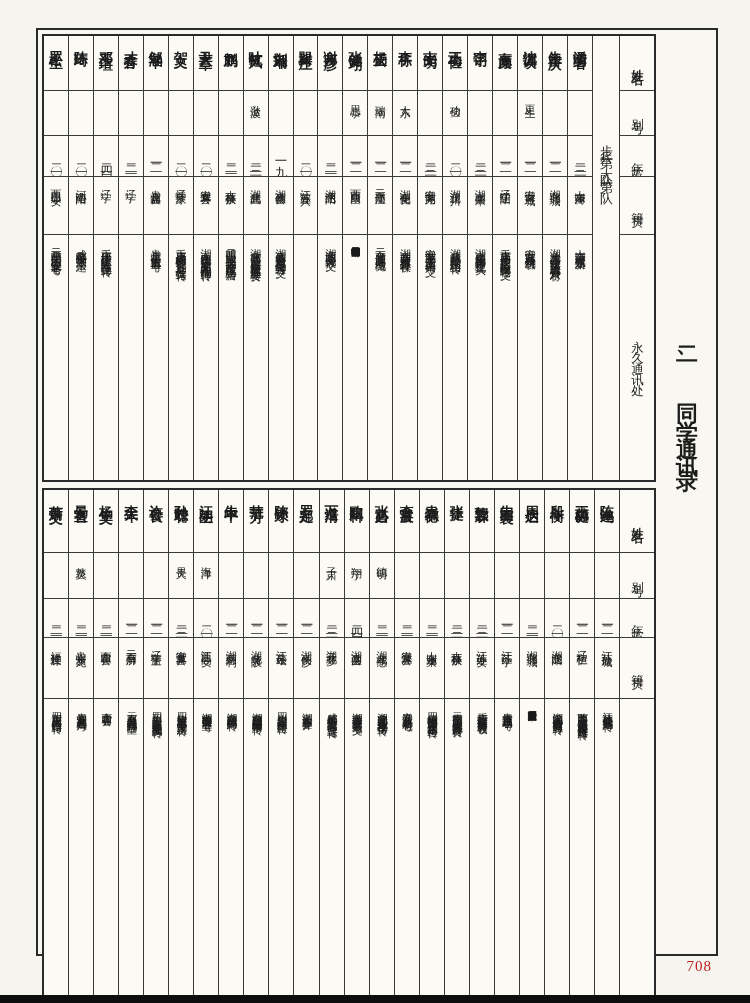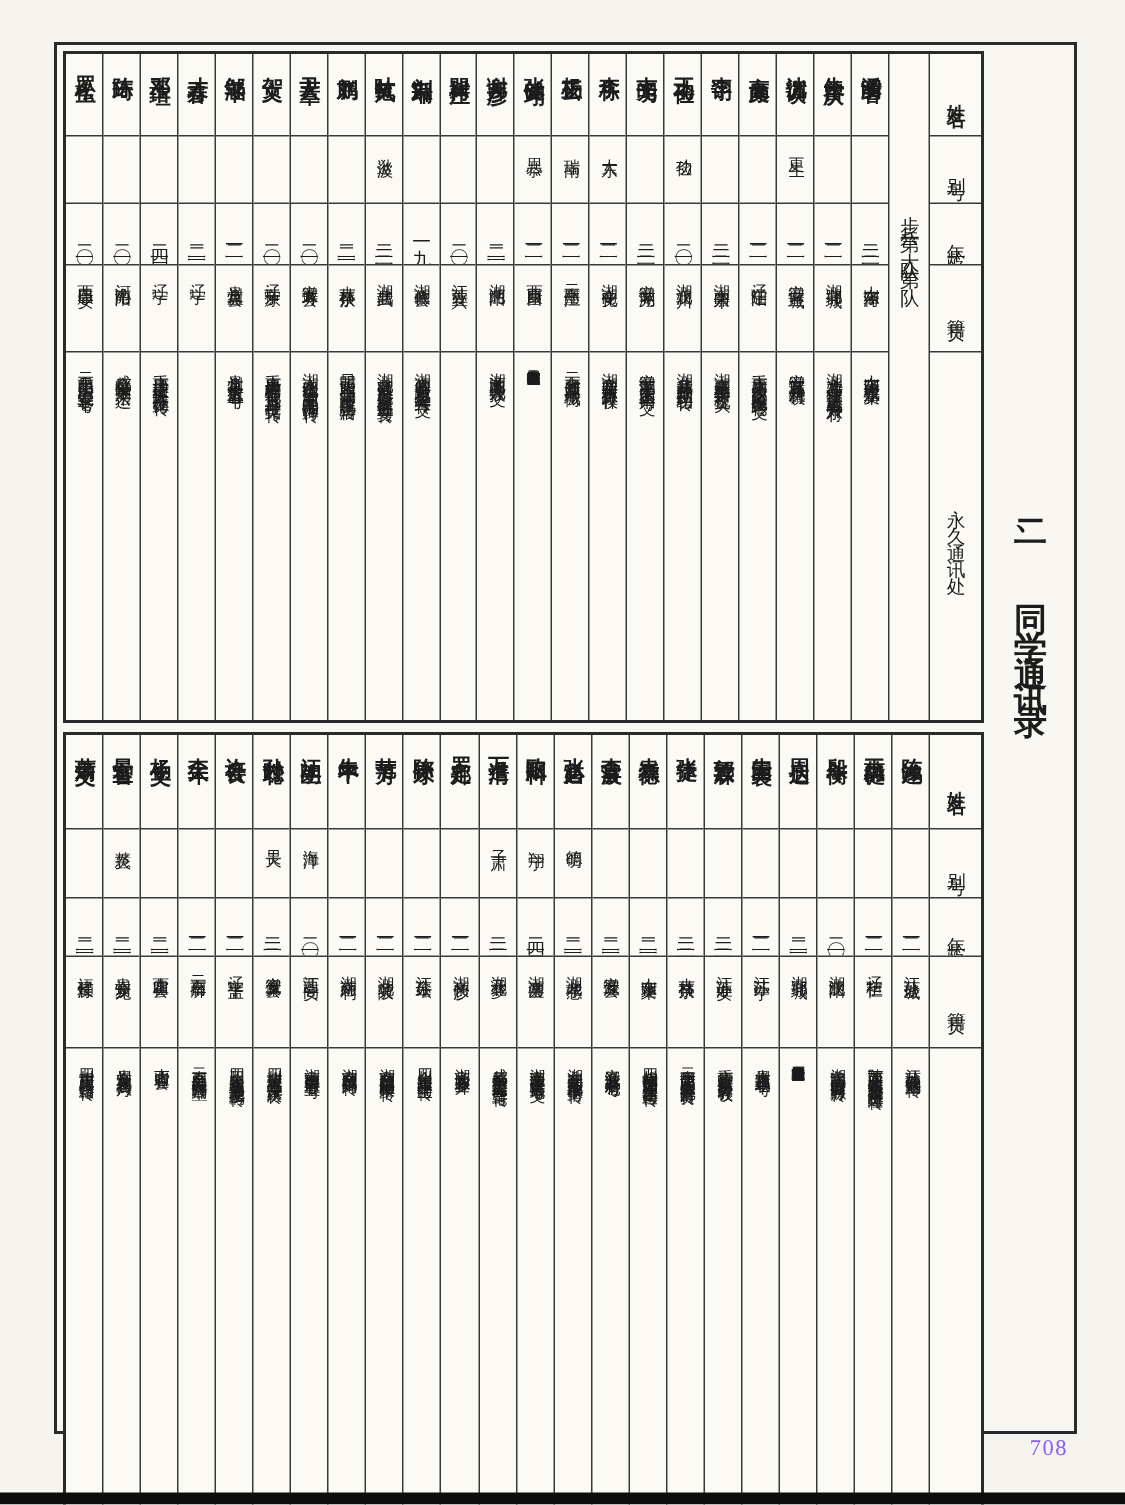--- a/index.html
+++ b/index.html
@@ -40,21 +40,21 @@
   .hcell{align-items:center;}
   .hcell .vtext{font-size:12.5px;letter-spacing:4px;line-height:13px;padding-top:0;height:auto;}
   .hcell.cell-addr .vtext{font-size:12.5px;letter-spacing:11px;height:auto;}
   
   .unittext{font-size:13px;letter-spacing:6px;padding-top:98px;line-height:14px;}
   
   .title-strip{flex:1;position:relative;}
   .section-title{position:absolute;top:300px;left:50%;transform:translateX(-50%);
                  writing-mode:vertical-rl;text-orientation:upright;
                  font-size:22px;font-weight:bold;letter-spacing:17px;line-height:24px;}
-  .page-num{position:absolute;right:38px;bottom:28px;font-size:15px;letter-spacing:1px;color:#8b5cf6;}
+  .page-num{position:absolute;right:38px;bottom:28px;font-size:15px;letter-spacing:1px;color:#b91c1c;}
   .scan-edge{position:absolute;left:0;right:0;bottom:0;height:8px;background:#0d0d0d;}
 </style>
 </head>
 <body>
 
 <div class="sheet">
   <div class="frame">
     <div class="tables-wrap" id="tables">
         <div class="ctable t-top">
           <div class="col">

